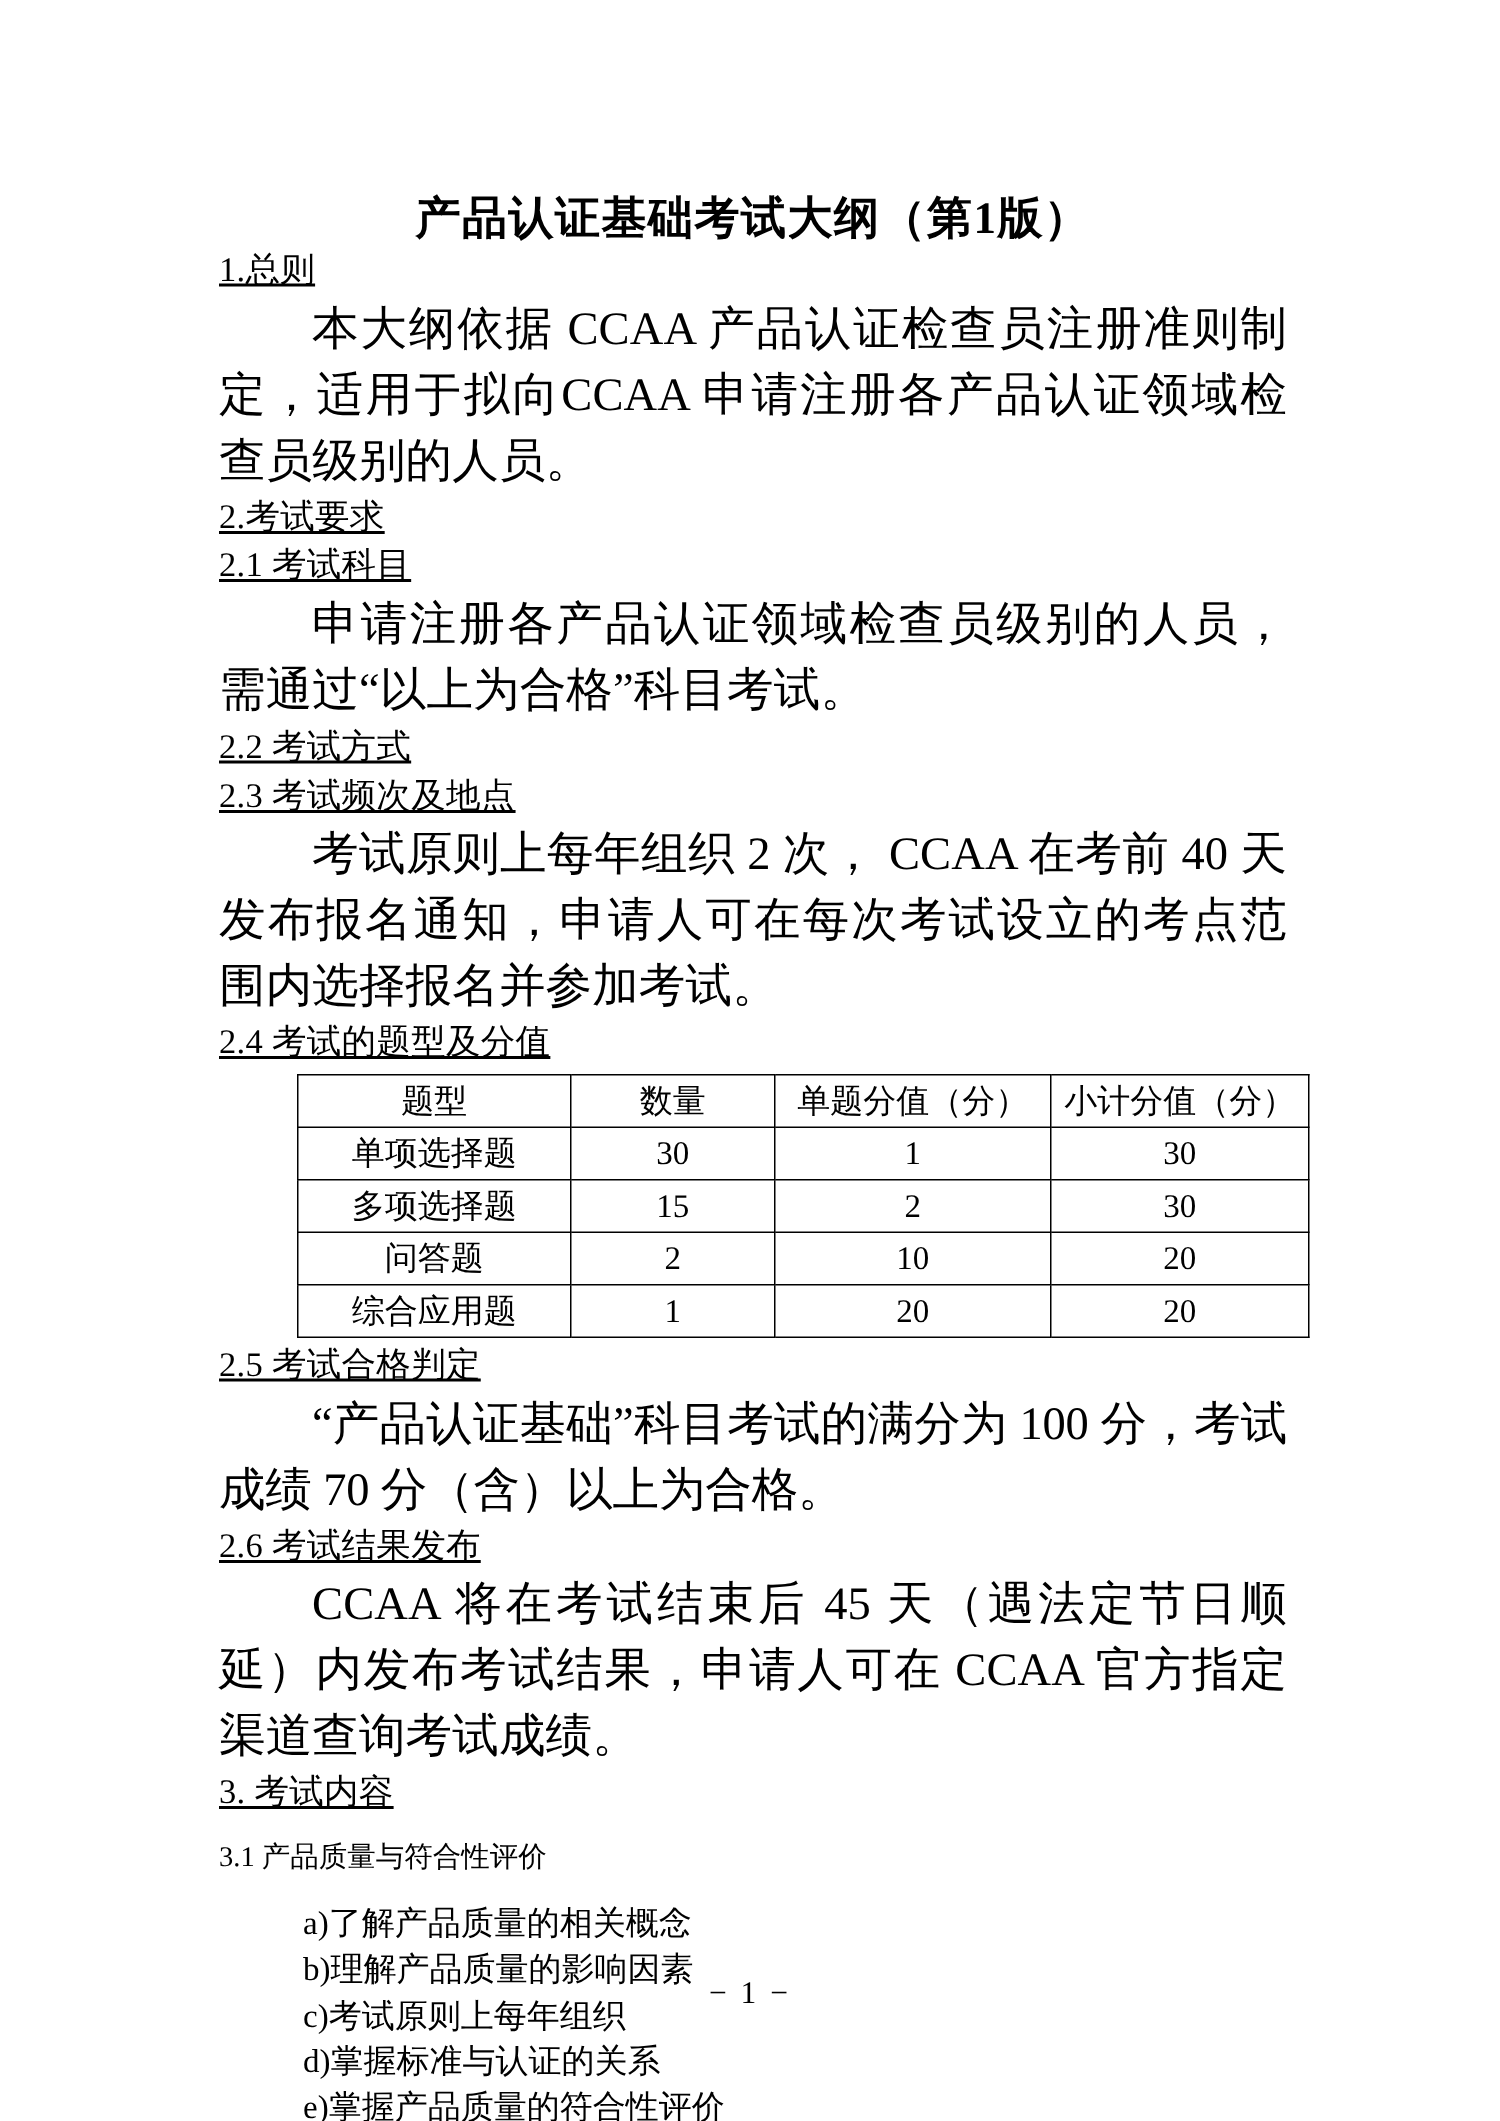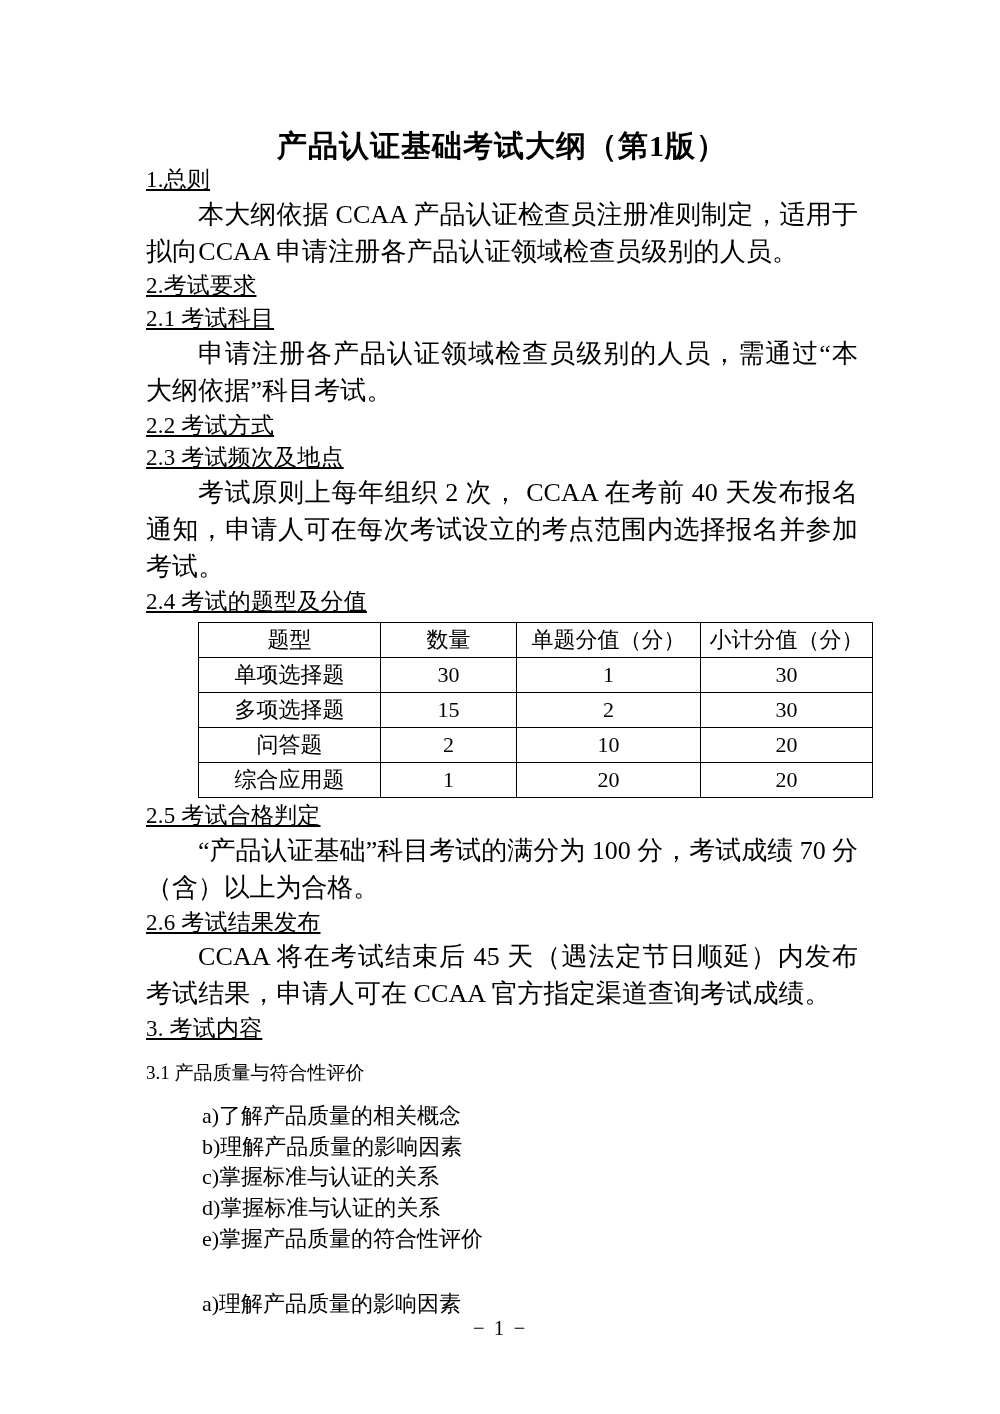--- a/index.html
+++ b/index.html
@@ -45,21 +45,21 @@
   
   .heading {
     font-size: 23px;
     line-height: 1.42;
     margin: 0;
     white-space: nowrap;
     letter-spacing: 0.2px;
     text-decoration: underline;
   }
   .para {
-    font-size: 26px;
+    font-size: 31px;
     line-height: 1.42;
     margin: 0;
     text-align: justify;
     text-justify: inter-ideograph;
     text-indent: 2em;
     letter-spacing: 0.1px;
   }
   .para.tight {
     letter-spacing: -0.1px;
   }
@@ -131,21 +131,21 @@
   <div class="content">
 
     <h1 class="doc-title">产品认证基础考试大纲（第1版）</h1>
 
     <p class="heading">1.总则</p>
     <p class="para">本大纲依据 CCAA 产品认证检查员注册准则制定，适用于拟向CCAA 申请注册各产品认证领域检查员级别的人员。</p>
 
     <p class="heading">2.考试要求</p>
 
     <p class="heading">2.1 考试科目</p>
-    <p class="para">申请注册各产品认证领域检查员级别的人员，需通过“本大纲依据”科目考试。</p>
+    <p class="para">申请注册各产品认证领域检查员级别的人员，需通过“以上为合格”科目考试。</p>
 
     <p class="heading">2.2 考试方式</p>
 
     <p class="heading">2.3 考试频次及地点</p>
     <p class="para">考试原则上每年组织 2 次， CCAA 在考前 40 天发布报名通知，申请人可在每次考试设立的考点范围内选择报名并参加考试。</p>
 
     <p class="heading">2.4 考试的题型及分值</p>
 
     <div class="table-wrap">
       <table class="score-table">
@@ -199,21 +199,21 @@
     <p class="para">CCAA 将在考试结束后 45 天（遇法定节日顺延）内发布考试结果，申请人可在 CCAA 官方指定渠道查询考试成绩。</p>
 
     <p class="heading">3. 考试内容</p>
     <div class="gap-md"></div>
 
     <p class="sub-heading">3.1 产品质量与符合性评价</p>
     <div class="gap-md"></div>
     <ul class="item-list">
       <li>a)了解产品质量的相关概念</li>
       <li>b)理解产品质量的影响因素</li>
-      <li>c)掌握标准与认证的关系</li>
+      <li>c)考试原则上每年组织</li>
       <li>d)掌握标准与认证的关系</li>
       <li>e)掌握产品质量的符合性评价</li>
     </ul>
 
     <div class="gap-lg"></div>
     <div class="gap-md"></div>
     <ul class="item-list">
       <li>a)理解产品质量的影响因素</li>
     </ul>
 

